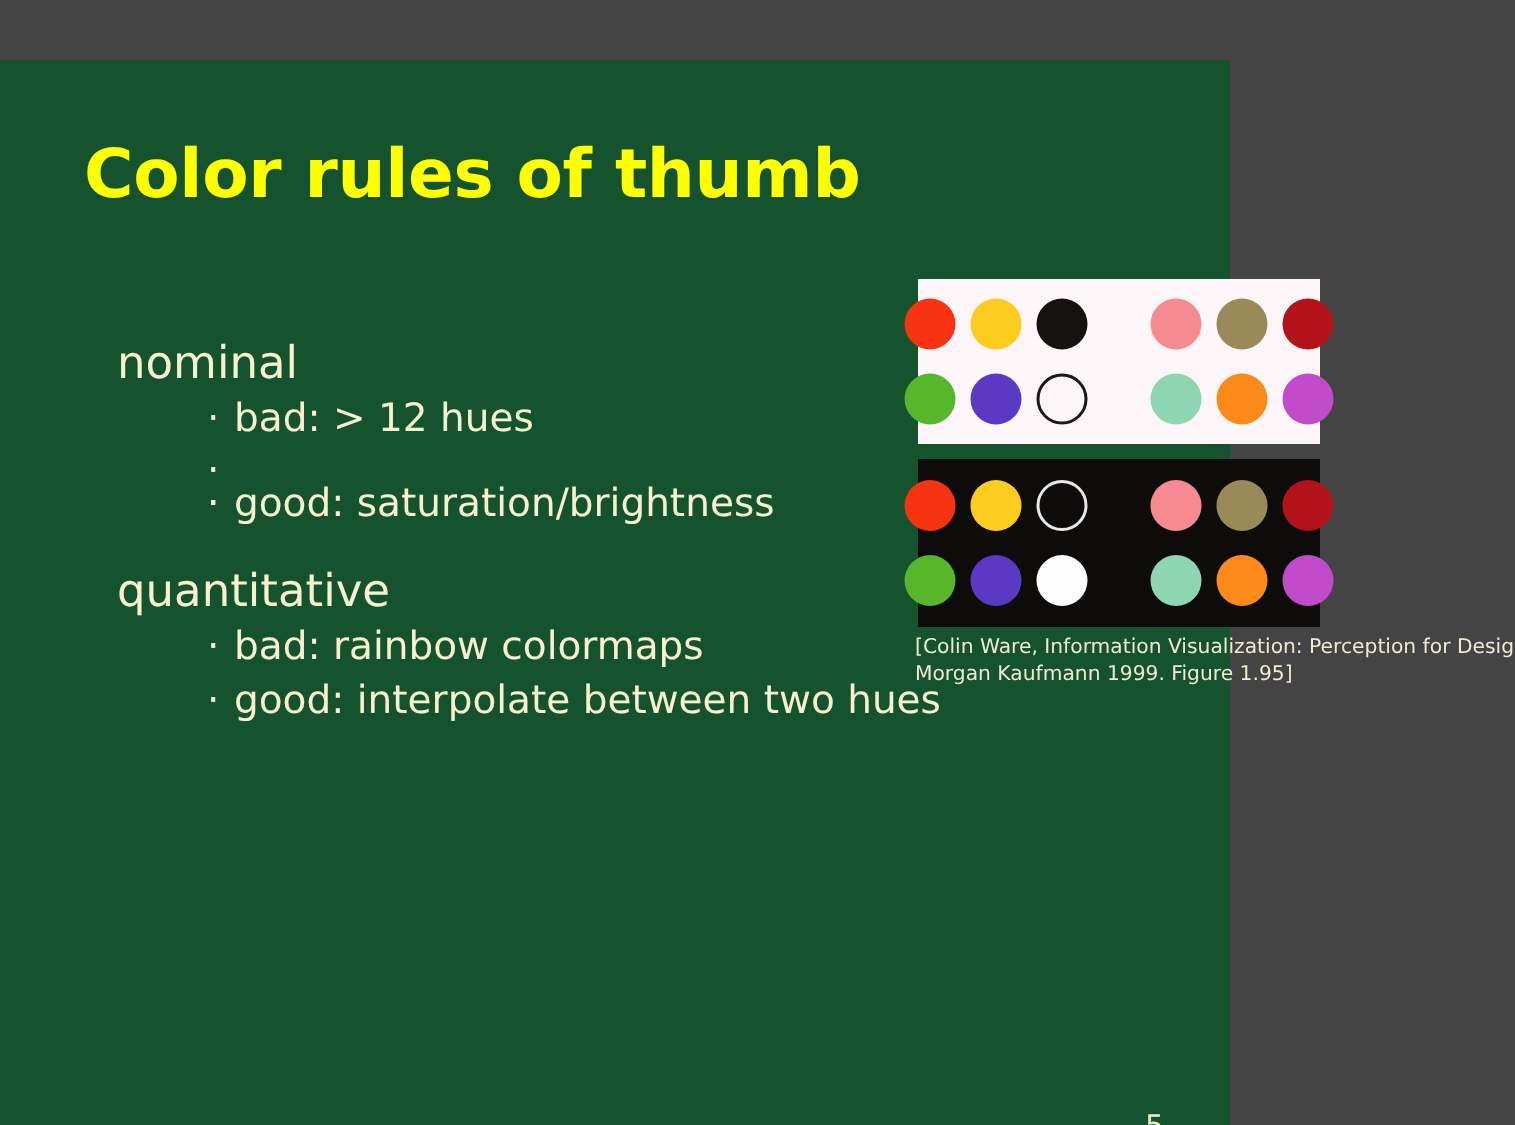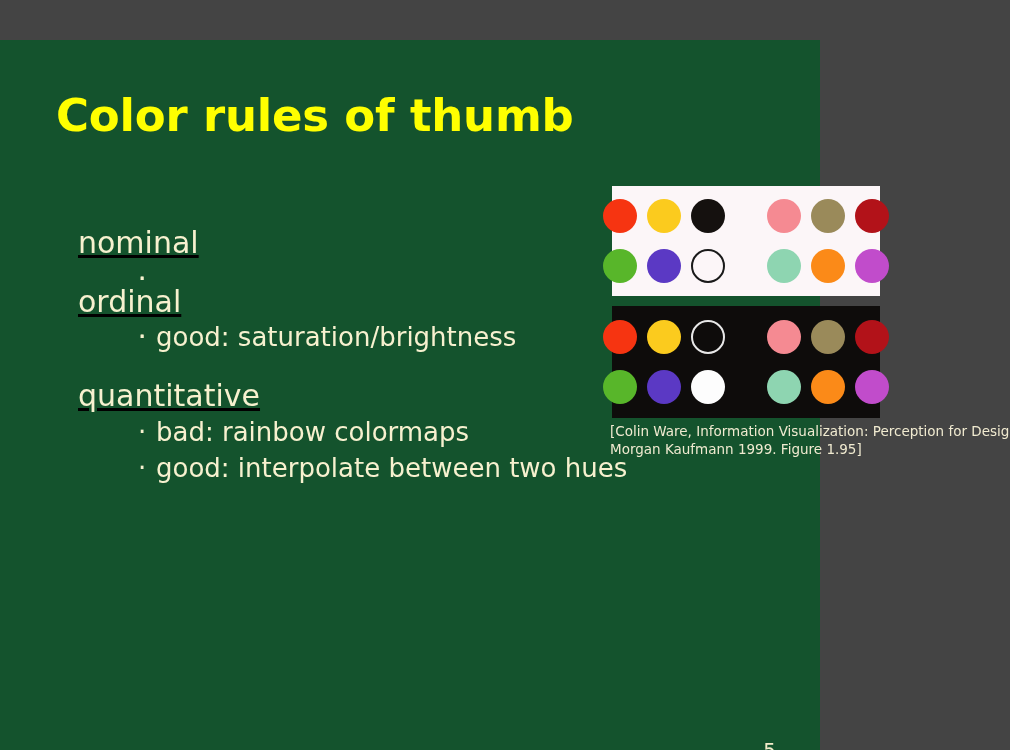--- a/index.html
+++ b/index.html
@@ -37,21 +37,20 @@
     line-height: 1.05;
     white-space: nowrap;
   }
 
   
   .body-col {
     position: absolute;
     left: 78px;
     top: 185px;
     width: 620px;
-    text-decoration: underline;
   }
 
   .group {
     margin-bottom: 22px;
   }
   .group:last-child { margin-bottom: 0; }
 
   .group-head {
     font-size: 30px;
     color: #f7f1cf;
@@ -161,26 +160,25 @@
 
 <div class="slide">
 
   <div class="slide-title">Color rules of thumb</div>
 
   <div class="body-col">
 
   <div class="group">
         <div class="group-head">nominal</div>
         <ul class="sub-list">
-          <li class="sub-item"><span class="sub-bullet">·</span></li>
+          <li class="sub-item"><span class="sub-bullet">·</span><span class="sub-text">bad: &gt; 12 hues</span></li>
           <li class="sub-item"><span class="sub-bullet">·</span></li>
         </ul>
       </div>
       <div class="group">
-        <div class="group-head">ordinal</div>
         <ul class="sub-list">
           <li class="sub-item"><span class="sub-bullet">·</span></li>
           <li class="sub-item"><span class="sub-bullet">·</span><span class="sub-text">good: saturation/brightness</span></li>
         </ul>
       </div>
       <div class="group">
         <div class="group-head">quantitative</div>
         <ul class="sub-list">
           <li class="sub-item"><span class="sub-bullet">·</span><span class="sub-text">bad: rainbow colormaps</span></li>
           <li class="sub-item"><span class="sub-bullet">·</span><span class="sub-text">good: interpolate between two hues</span></li>

